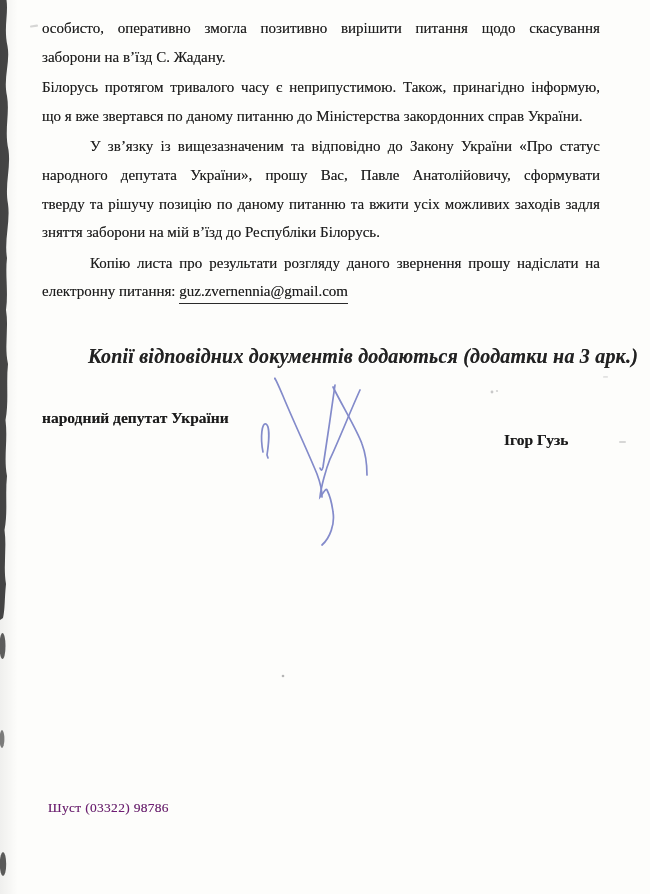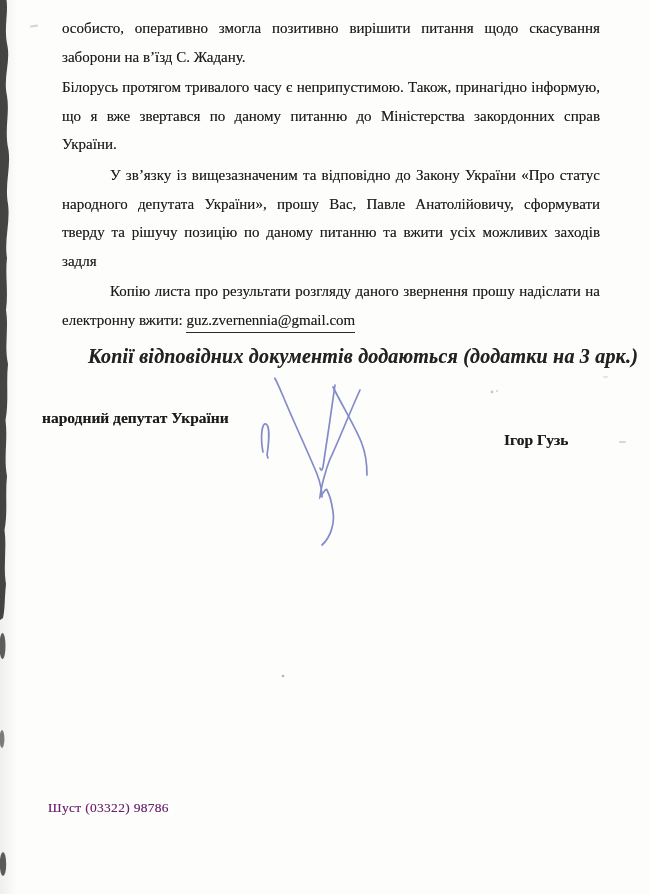--- a/index.html
+++ b/index.html
@@ -26,21 +26,20 @@
     top: 14px;
     left: 42px;
     width: 558px;
     font-size: 15px;
   }
   .para { margin: 0 0 2px 0; }
   .line {
     line-height: 28.6px;
     text-align: justify;
     text-shadow: 0 0 0.4px rgba(20,20,20,0.55);
-    margin-left: 20px;
   }
   .jl { text-align-last: justify; }
   .indent { text-indent: 48px; }
   .email {
     border-bottom: 1.2px solid #2a2a2a;
     padding-bottom: 4px;
   }
   .attachment-note {
     position: absolute;
     top: 345px;
@@ -119,24 +118,25 @@
       <div class="line">заборони на в’їзд  С. Жадану.</div>
     </div>
     <div class="para">
       <div class="line jl">Білорусь протягом тривалого часу є неприпустимою. Також, принагідно інформую,</div>
       <div class="line">що я вже звертався по даному питанню до Міністерства закордонних справ України.</div>
     </div>
     <div class="para">
       <div class="line jl indent">У зв’язку із вищезазначеним та відповідно до Закону України  «Про статус</div>
       <div class="line jl">народного депутата України», прошу Вас, Павле Анатолійовичу,  сформувати</div>
       <div class="line jl">тверду та рішучу позицію по даному питанню та вжити усіх можливих заходів задля</div>
+      <div class="line">зняття заборони на мій в’їзд до Республіки Білорусь.</div>
     </div>
     <div class="para">
       <div class="line jl indent">Копію листа про результати розгляду даного звернення прошу надіслати на</div>
-      <div class="line"><span>електронну вжити: </span><span class="email">guz.zvernennia@gmail.com</span></div>
+      <div class="line"><span>електронну питання: </span><span class="email">guz.zvernennia@gmail.com</span></div>
     </div>
   </div>
 
   <div class="attachment-note">Копії відповідних документів додаються (додатки на 3 арк.)</div>
 
   <div class="closing">
     <div>народний депутат України</div>
   </div>
   <div class="signer-name">Ігор Гузь</div>
 

